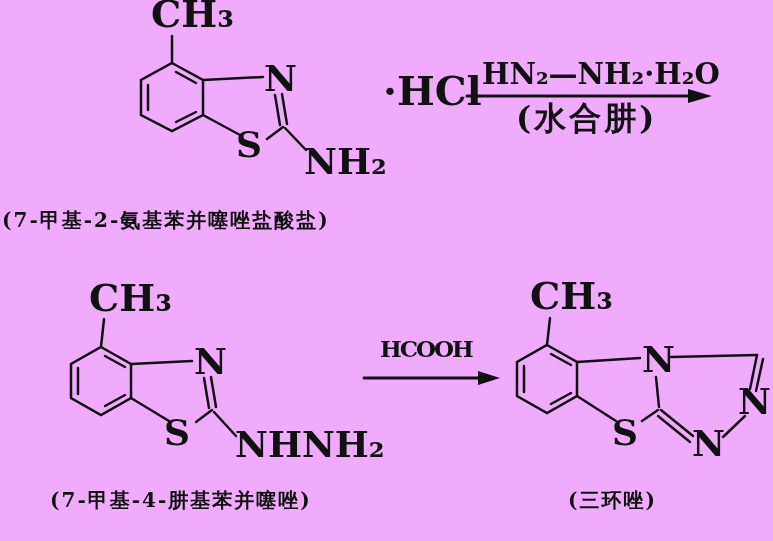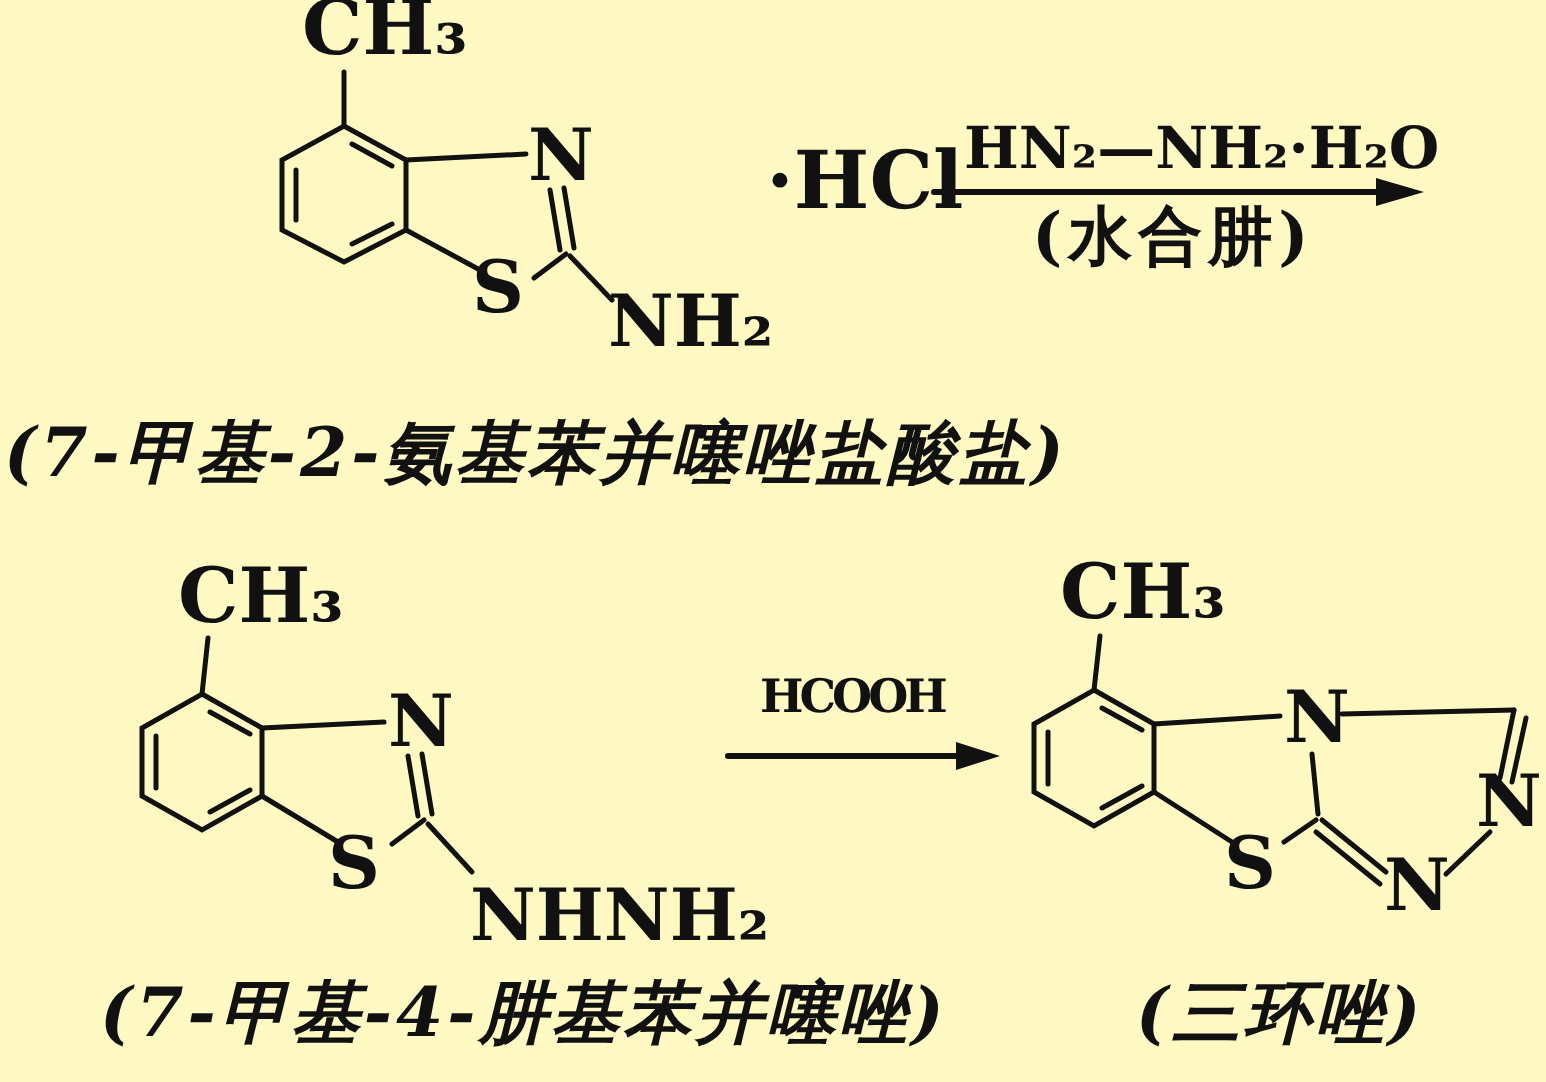--- a/index.html
+++ b/index.html
@@ -1,27 +1,27 @@
 <!DOCTYPE html>
 <html><head>
 <meta charset="utf-8">
 <style>
   html,body{margin:0;padding:0;background:#fff;}
   #canvas{
-    position:relative;width:773px;height:541px;background:#fef9c3;
+    position:relative;width:773px;height:541px;background:#f0abfc;
     font-family:"DejaVu Serif","Liberation Serif",serif;overflow:hidden;
   }
   .lbl{position:absolute;color:#111;line-height:1;white-space:nowrap;font-weight:bold;}
   .atom{font-size:36px;}
   .methyl{font-size:38px;}
   .bigformula{font-size:40px;}
   .overarrow{font-size:29px;margin-top:10px;}
   .underarrow{font-size:32px;letter-spacing:3px;}
   .hcooh{font-size:23px;letter-spacing:-2px;}
-  .caption{font-size:34px;letter-spacing:2px;font-style:italic;}
+  .caption{font-size:20px;letter-spacing:2px;}
   svg{position:absolute;left:0;top:0;}
   svg *{stroke:#111;fill:none;stroke-width:2.5;stroke-linecap:round;}
   svg .head{fill:#111;stroke:none;}
   svg .arrowline{stroke-width:3;}
 </style>
 </head>
 <body>
 
 <div id="canvas">
 
@@ -90,21 +90,21 @@
   <div class="lbl atom" style="left:304px;top:143px">NH₂</div>
   <div class="lbl bigformula" style="left:383px;top:71px">·HCl</div>
   <div class="lbl caption" style="left:2px;top:210px">(7-甲基-2-氨基苯并噻唑盐酸盐)</div>
 
   <div class="lbl overarrow" style="left:482px;top:50px">HN₂—NH₂·H₂O</div>
   <div class="lbl underarrow" style="left:516px;top:102px">(水合肼)</div>
 
   <div class="lbl methyl" style="left:89px;top:279px">CH₃</div>
   <div class="lbl atom" style="left:194px;top:343px">N</div>
   <div class="lbl atom" style="left:164px;top:414px">S</div>
-  <div class="lbl atom" style="left:235px;top:440px">NHNH₂</div>
+  <div class="lbl atom" style="left:235px;top:426px">NHNH₂</div>
   <div class="lbl caption" style="left:50px;top:490px">(7-甲基-4-肼基苯并噻唑)</div>
 
   <div class="lbl hcooh" style="left:380px;top:337px">HCOOH</div>
 
   <div class="lbl methyl" style="left:530px;top:277px">CH₃</div>
   <div class="lbl atom" style="left:642px;top:341px">N</div>
   <div class="lbl atom" style="left:612px;top:414px">S</div>
   <div class="lbl atom" style="left:738px;top:383px">N</div>
   <div class="lbl atom" style="left:692px;top:425px">N</div>
   <div class="lbl caption" style="left:568px;top:490px">(三环唑)</div>

